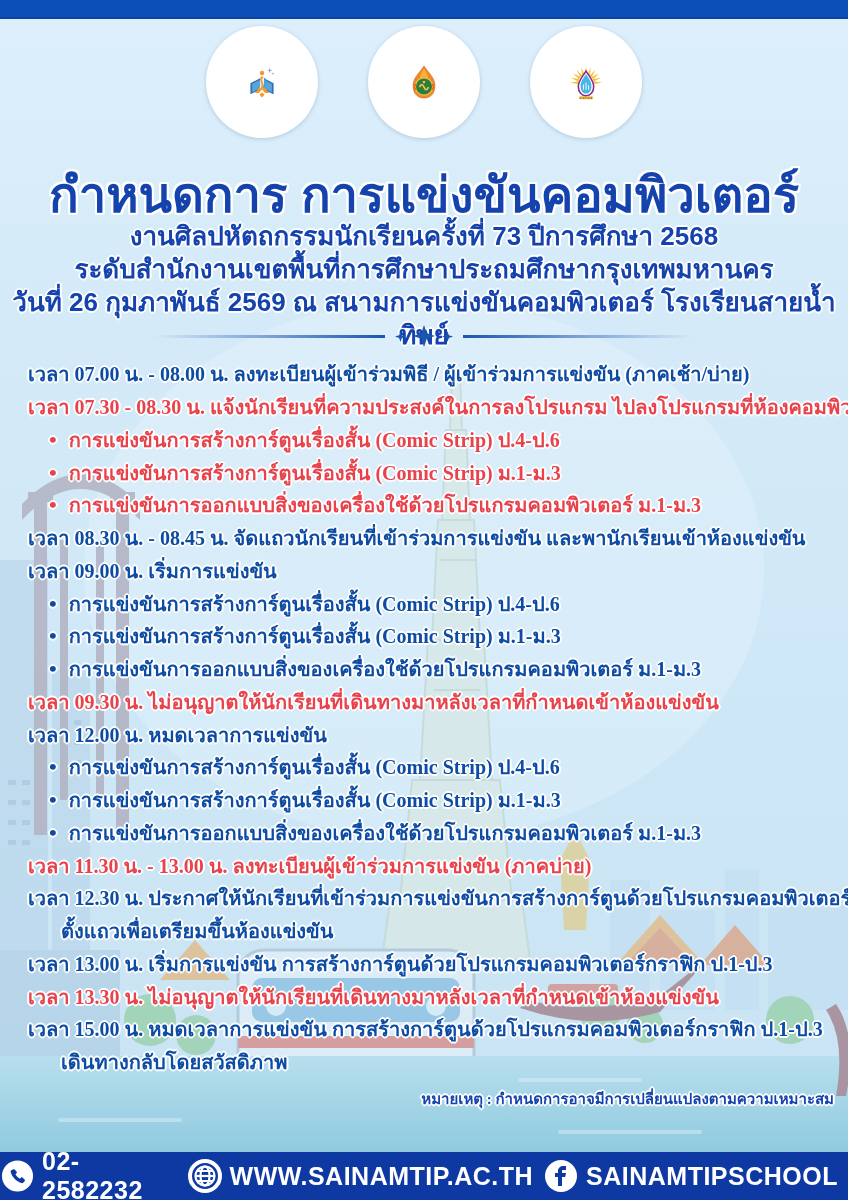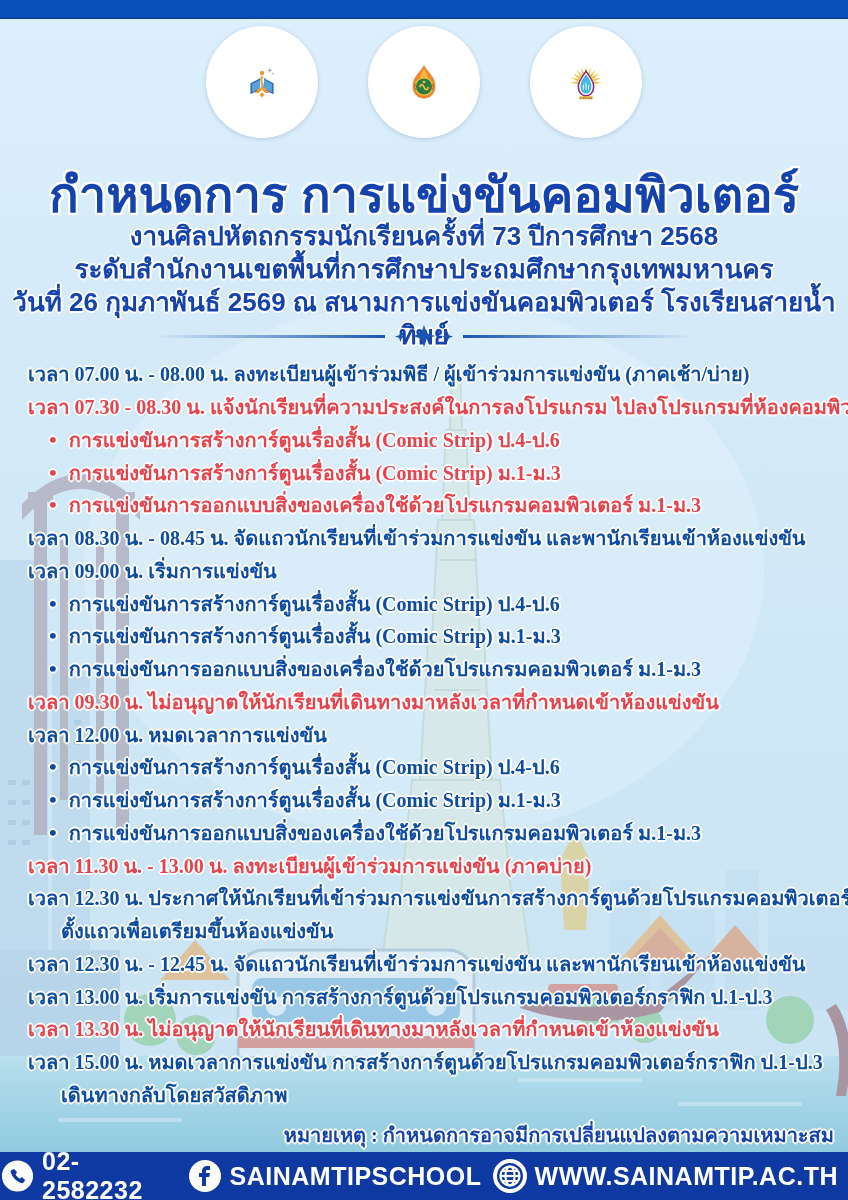--- a/index.html
+++ b/index.html
@@ -29,21 +29,21 @@
   .divider .stars{display:flex;align-items:center;gap:7px;margin:0 10px;}
 
   .schedule{position:absolute;top:358px;left:28px;width:812px;font-family:Liberation Serif, serif;--lh:32.75px;}
   .sched-line{height:var(--lh);display:flex;align-items:center;white-space:nowrap;
     font-size:20px;font-weight:700;}
   .sched-line.blue{color:#0c4ca5;}
   .sched-line.red{color:#e8434c;}
   .sched-line .dot{display:inline-block;margin:0 12px 0 21px;font-size:22px;line-height:1;}
   .sched-line.continuation{padding-left:33px;}
   .sched-note{margin-top:8px;text-align:right;padding-right:6px;
-    font-size:20px;font-weight:800;color:#1443ae;}
+    font-size:15px;font-weight:800;color:#1443ae;}
 
   .footer{position:absolute;left:0;bottom:0;width:848px;height:48px;background:#0e39a2;
     display:flex;align-items:center;box-sizing:border-box;}
   .footer-item{display:flex;align-items:center;gap:7px;margin-right:10px;}
   .footer-label{color:#fff;font-weight:800;font-size:25px;letter-spacing:.5px;}
   .fi{width:36px;height:36px;display:block;}
 </style>
 </head>
 <body>
 
@@ -289,23 +289,20 @@
         <div class="sched-line outline red time">
           <span>เวลา 11.30 น. - 13.00 น. ลงทะเบียนผู้เข้าร่วมการแข่งขัน (ภาคบ่าย)</span>
         </div>
         <div class="sched-line outline blue time">
           <span>เวลา 12.30 น. ประกาศให้นักเรียนที่เข้าร่วมการแข่งขันการสร้างการ์ตูนด้วยโปรแกรมคอมพิวเตอร์กราฟิก ป.1-ป.3</span>
         </div>
         <div class="sched-line outline blue continuation">
           <span>ตั้งแถวเพื่อเตรียมขึ้นห้องแข่งขัน</span>
         </div>
         <div class="sched-line outline blue time">
-          <span>เวลา 12.30 น. - 12.45 น. จัดแถวนักเรียนที่เข้าร่วมการแข่งขัน และพานักเรียนเข้าห้องแข่งขัน</span>
-        </div>
-        <div class="sched-line outline blue time">
           <span>เวลา 13.00 น. เริ่มการแข่งขัน การสร้างการ์ตูนด้วยโปรแกรมคอมพิวเตอร์กราฟิก ป.1-ป.3</span>
         </div>
         <div class="sched-line outline red time">
           <span>เวลา 13.30 น. ไม่อนุญาตให้นักเรียนที่เดินทางมาหลังเวลาที่กำหนดเข้าห้องแข่งขัน</span>
         </div>
         <div class="sched-line outline blue time">
           <span>เวลา 15.00 น. หมดเวลาการแข่งขัน การสร้างการ์ตูนด้วยโปรแกรมคอมพิวเตอร์กราฟิก ป.1-ป.3</span>
         </div>
         <div class="sched-line outline blue continuation">
           <span>เดินทางกลับโดยสวัสดิภาพ</span>
@@ -314,34 +311,34 @@
     <div class="sched-note outline">หมายเหตุ : กำหนดการอาจมีการเปลี่ยนแปลงตามความเหมาะสม</div>
   </div>
 
   <div class="footer">
     <div class="footer-item">
       <svg class="fi" viewBox="0 0 36 36">
         <circle cx="18" cy="18" r="16" fill="#ffffff"></circle>
         <path d="M13.2 11.4 c.5-.5 1.3-.5 1.8 0 l2 2 c.5.5.5 1.3 0 1.8 l-1.1 1.1 c1 1.9 2.6 3.5 4.5 4.5 l1.1-1.1 c.5-.5 1.3-.5 1.8 0 l2 2 c.5.5.5 1.3 0 1.8 l-1.2 1.2 c-.6.6-1.5.8-2.3.5 -5-1.7-9-5.7-10.7-10.7 -.3-.8-.1-1.7.5-2.3 Z" fill="#0e39a2"></path>
       </svg>
       <span class="footer-label">02-2582232</span>
-    </div>
-    <div class="footer-item">
-      <svg class="fi" viewBox="0 0 36 36">
-        <circle cx="18" cy="18" r="16" fill="#ffffff"></circle>
-        <path d="M20 12 h3 V8 h-3 c-2.8 0-5 2.2-5 5 v2 h-3 v4 h3 v9 h4 v-9 h3.2 l.8-4 H19 v-2 c0-.6.4-1 1-1 Z" fill="#0e39a2"></path>
-      </svg>
-      <span class="footer-label">SAINAMTIPSCHOOL</span>
     </div>
     <div class="footer-item">
       <svg class="fi" viewBox="0 0 36 36">
         <circle cx="18" cy="18" r="15" fill="none" stroke="#ffffff" stroke-width="4"></circle>
         <circle cx="18" cy="18" r="9.5" fill="none" stroke="#ffffff" stroke-width="2.2"></circle>
         <ellipse cx="18" cy="18" rx="4.5" ry="9.5" fill="none" stroke="#ffffff" stroke-width="2.2"></ellipse>
         <line x1="8.5" y1="18" x2="27.5" y2="18" stroke="#ffffff" stroke-width="2.2"></line>
         <line x1="10" y1="13" x2="26" y2="13" stroke="#ffffff" stroke-width="2"></line>
         <line x1="10" y1="23" x2="26" y2="23" stroke="#ffffff" stroke-width="2"></line>
       </svg>
       <span class="footer-label">WWW.SAINAMTIP.AC.TH</span>
     </div>
+    <div class="footer-item">
+      <svg class="fi" viewBox="0 0 36 36">
+        <circle cx="18" cy="18" r="16" fill="#ffffff"></circle>
+        <path d="M20 12 h3 V8 h-3 c-2.8 0-5 2.2-5 5 v2 h-3 v4 h3 v9 h4 v-9 h3.2 l.8-4 H19 v-2 c0-.6.4-1 1-1 Z" fill="#0e39a2"></path>
+      </svg>
+      <span class="footer-label">SAINAMTIPSCHOOL</span>
+    </div>
   </div>
 
 </div>
 
 </body></html>

